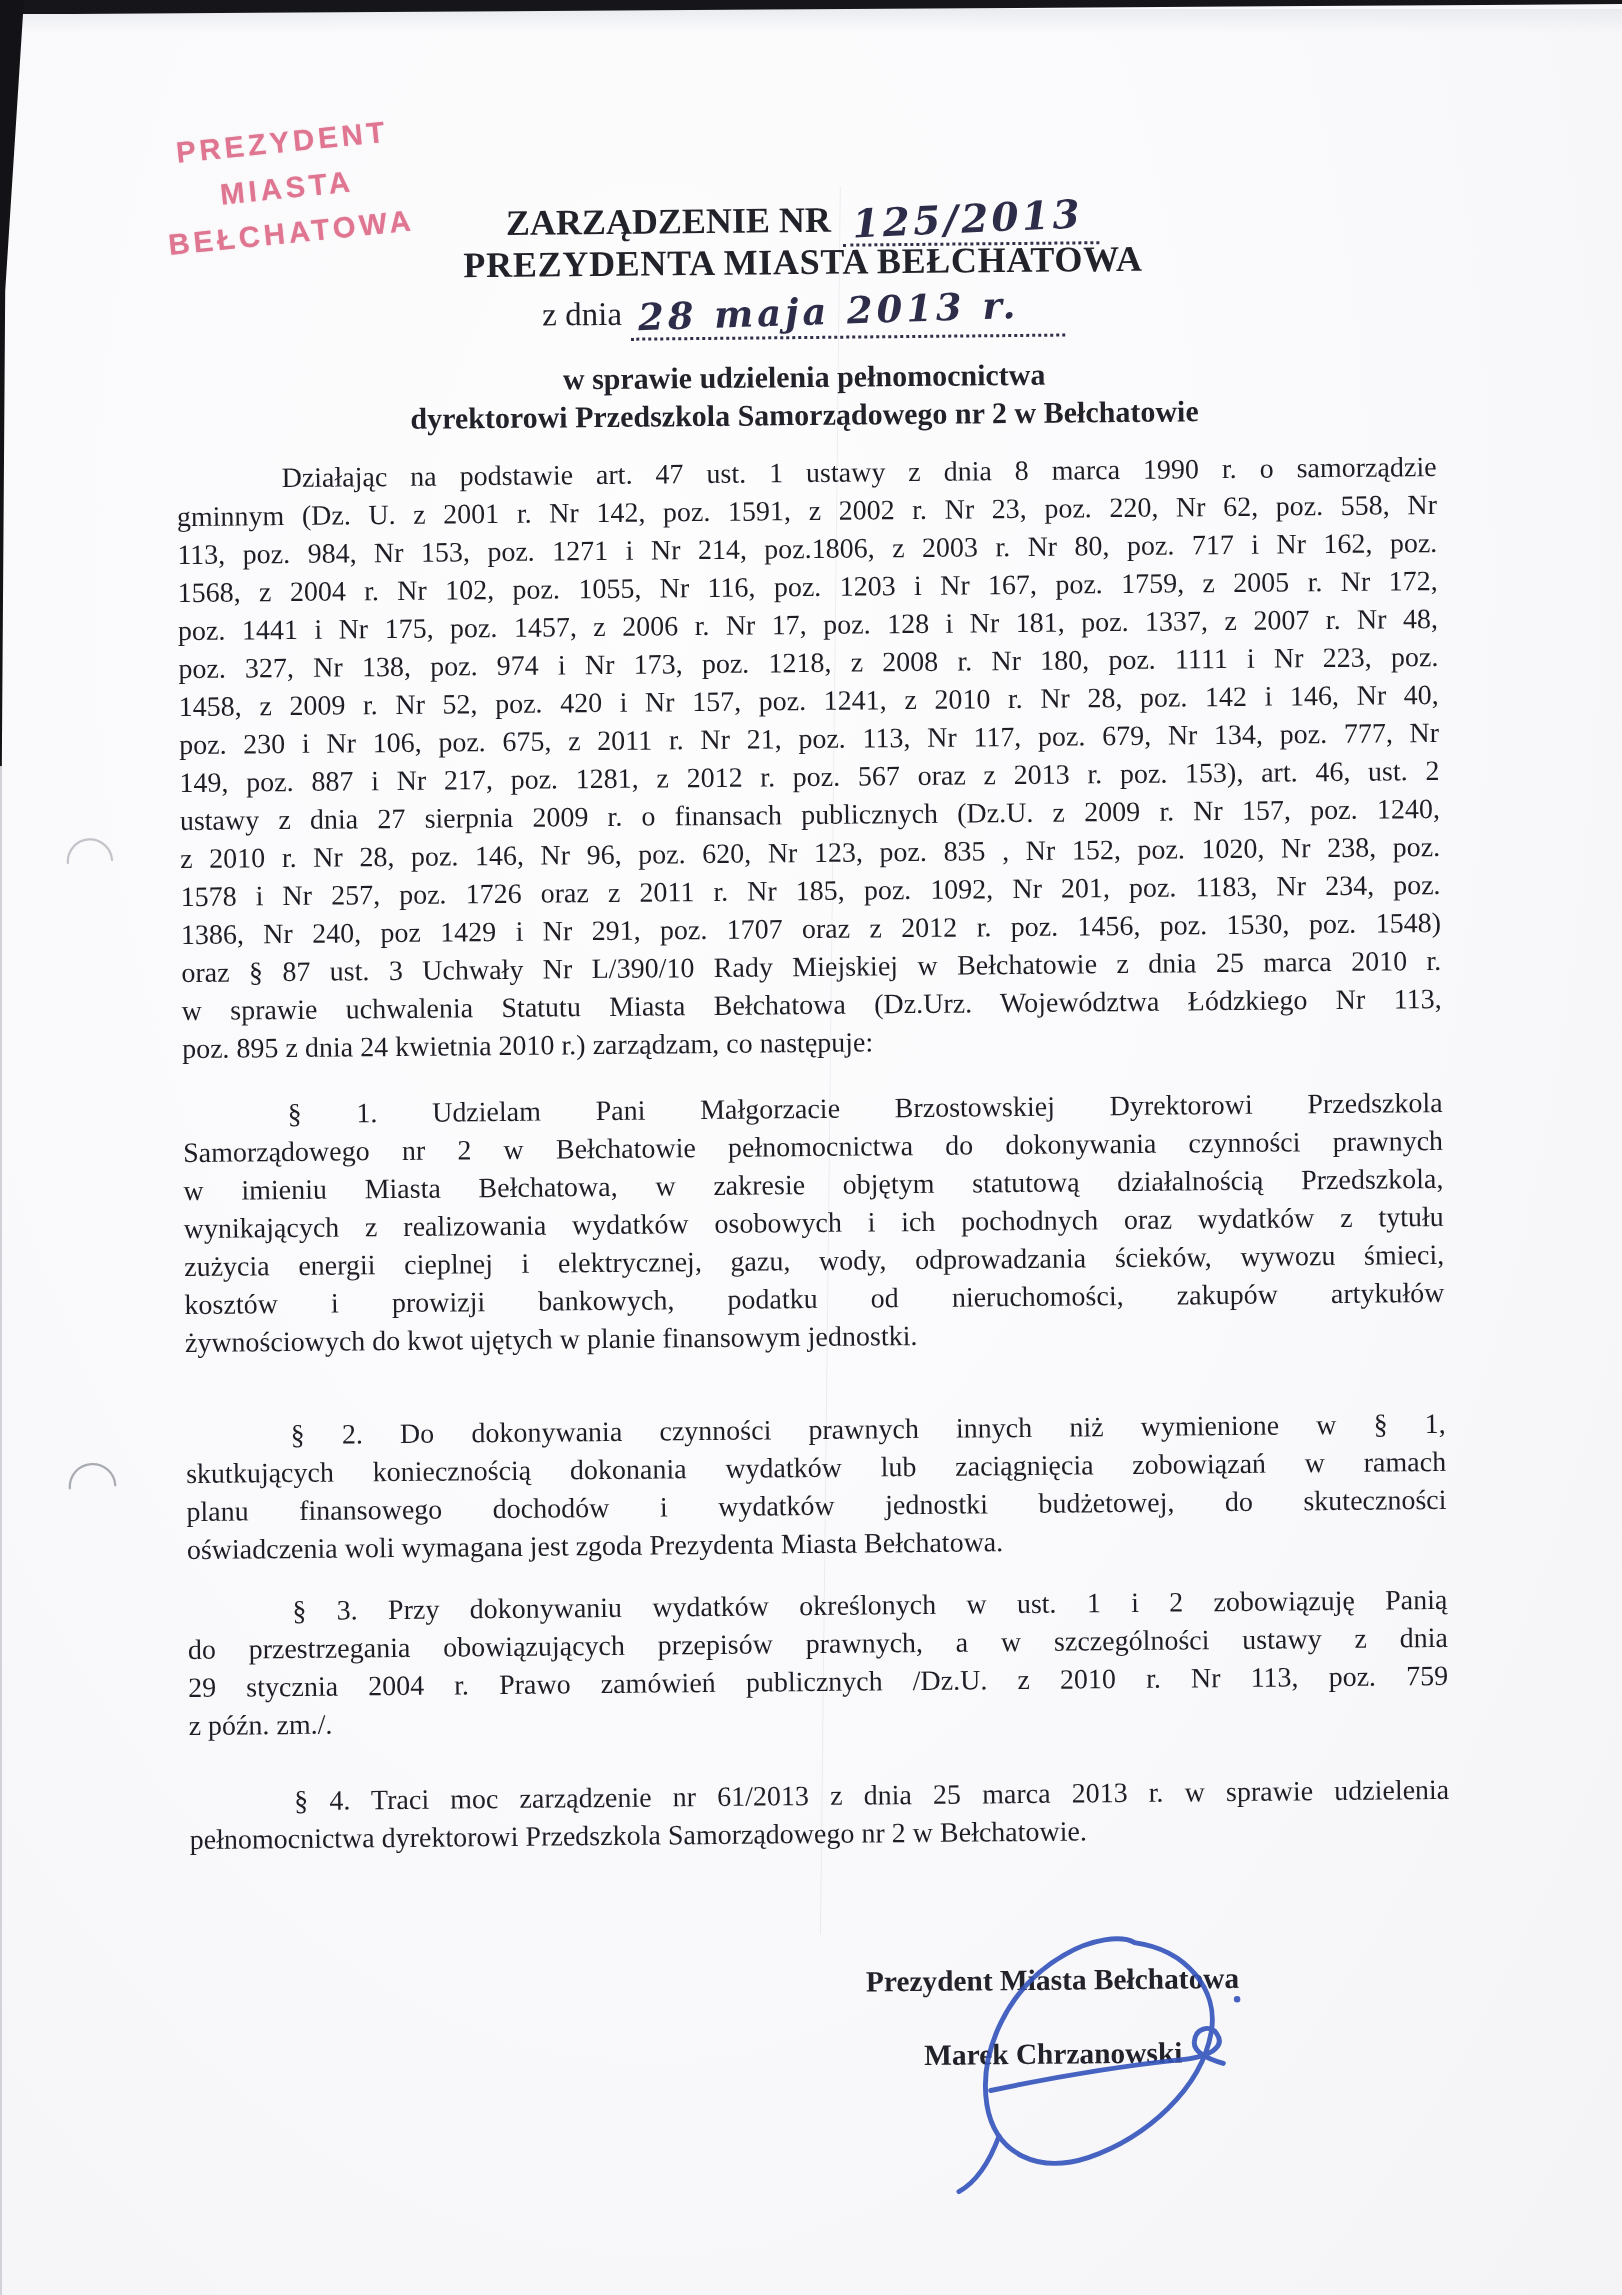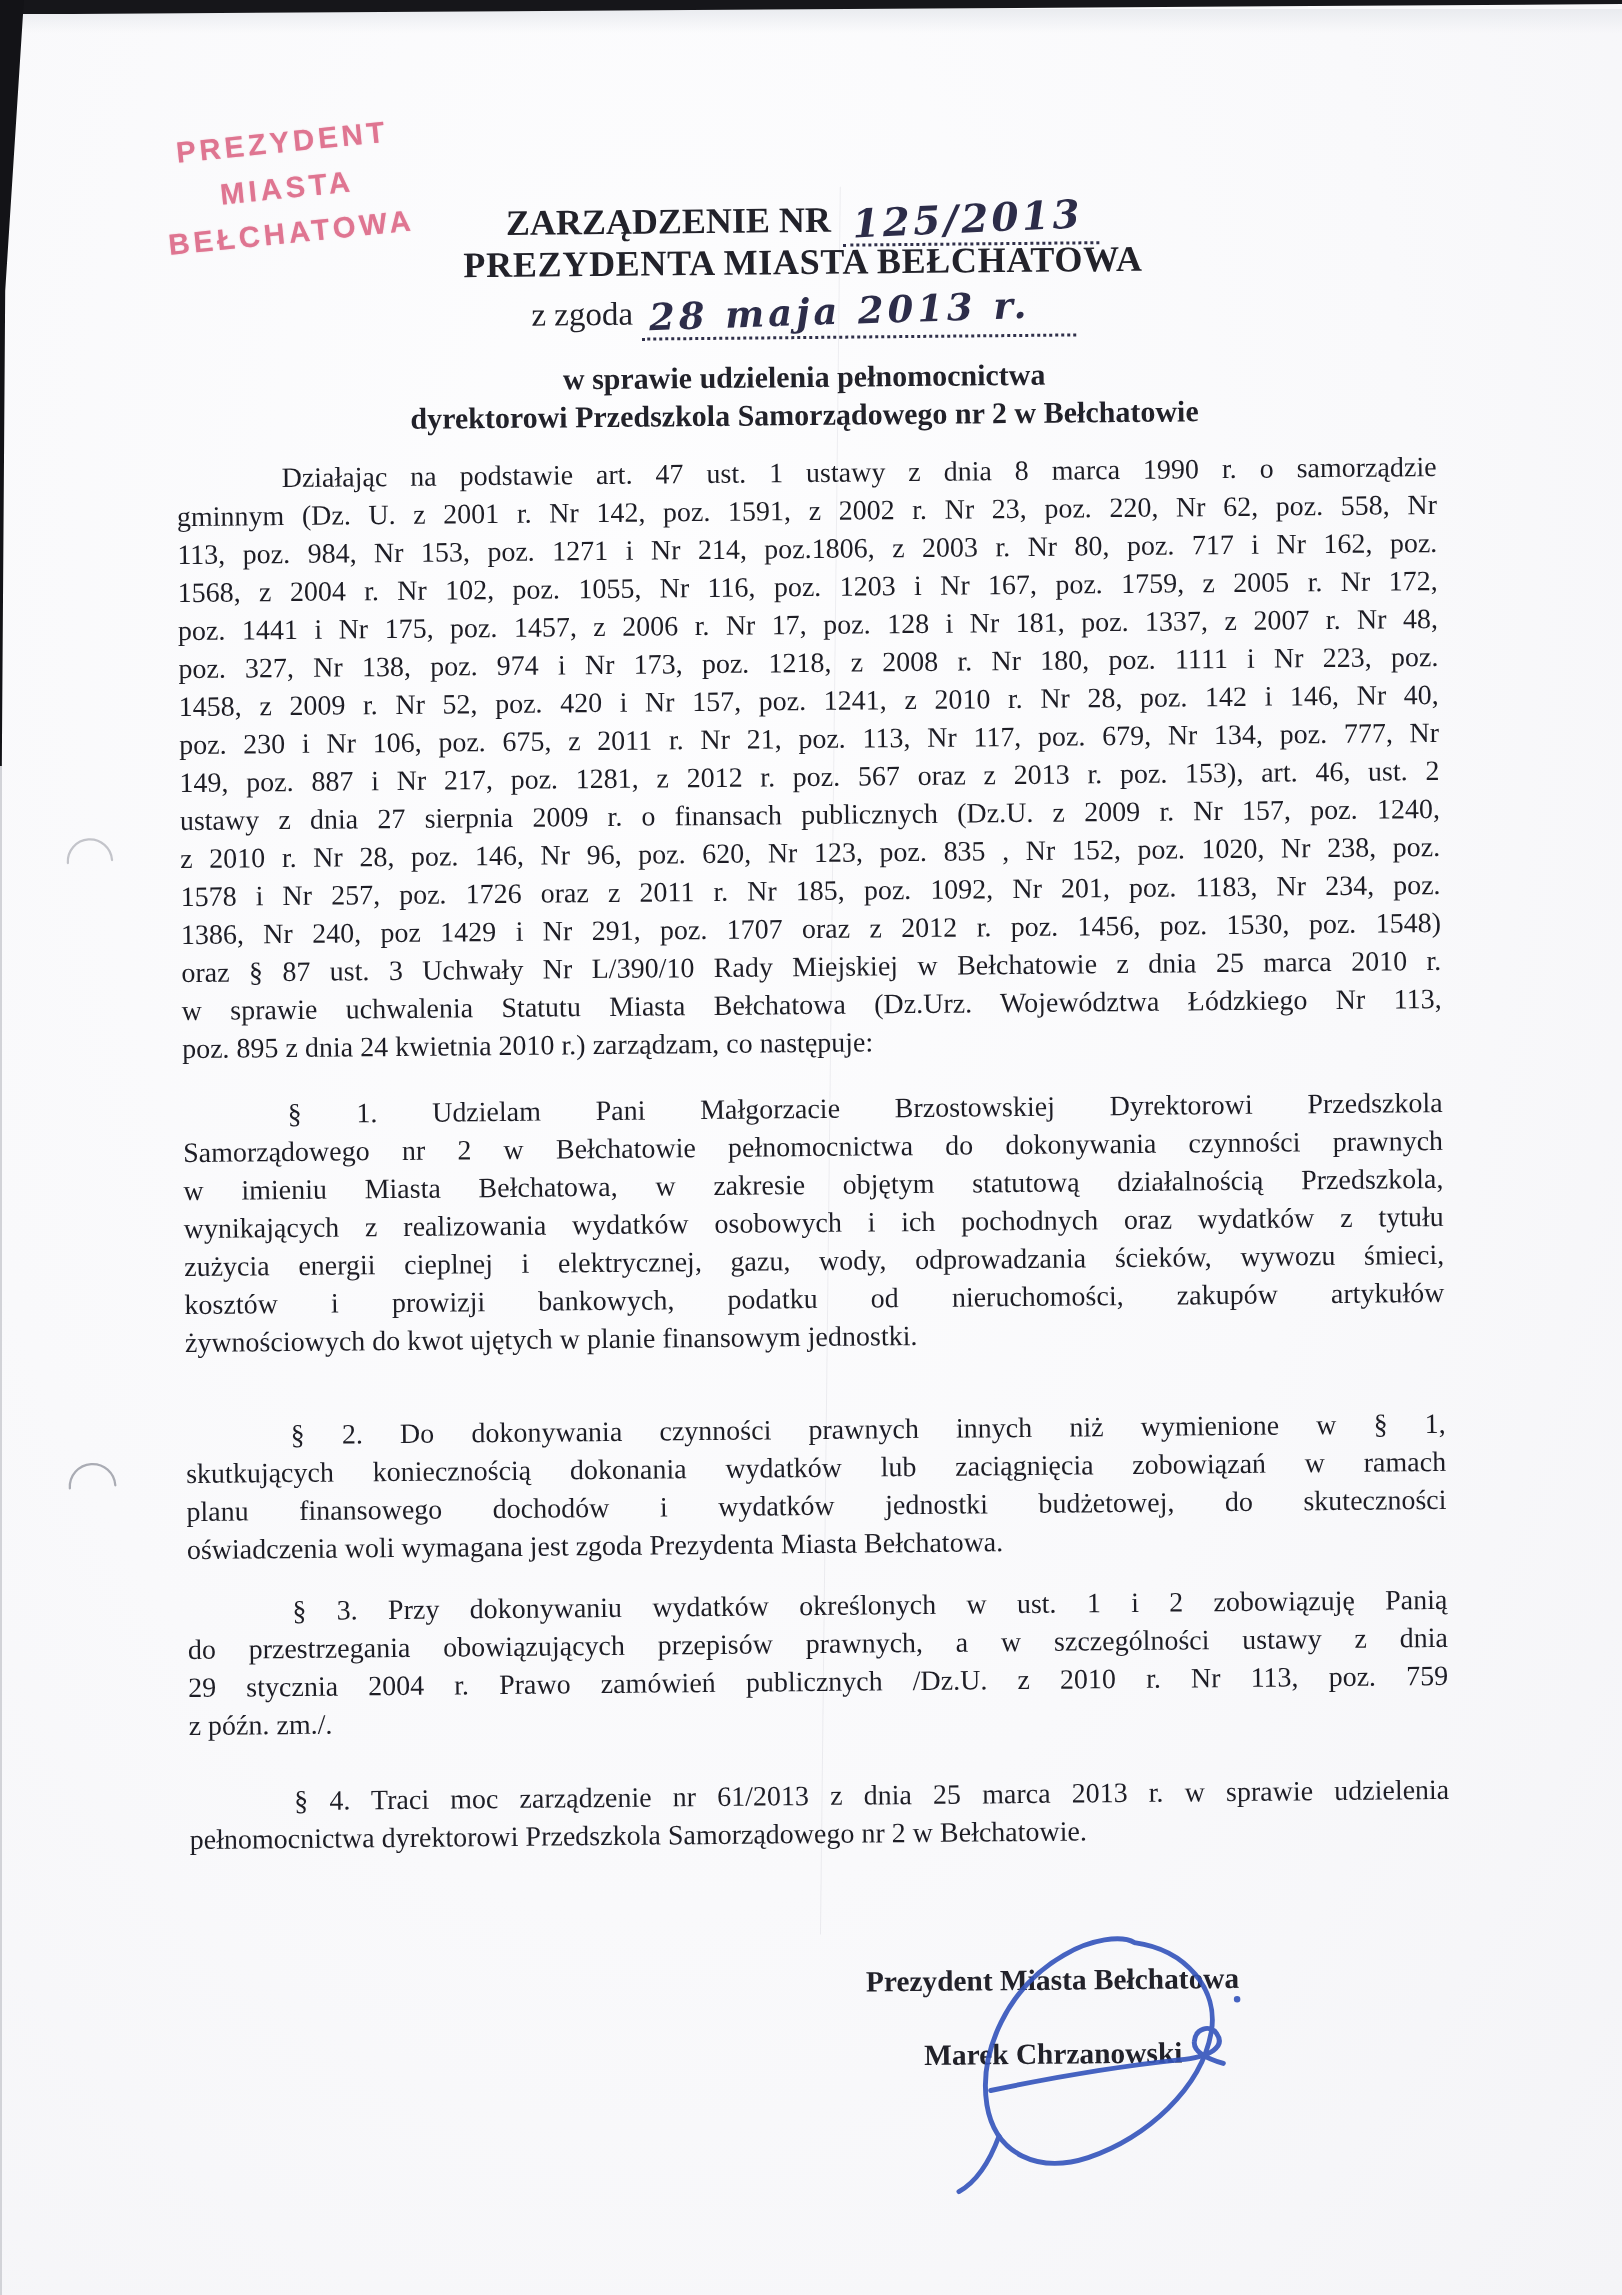--- a/index.html
+++ b/index.html
@@ -97,21 +97,21 @@
     </div>
 
     <div class="center-line t-number">
       <span>ZARZĄDZENIE NR</span>
       <span class="fill fill-number"><span class="hand hand-number">125/2013</span></span>
     </div>
 
     <div class="center-line t-issuer">PREZYDENTA MIASTA BEŁCHATOWA</div>
 
     <div class="center-line t-date">
-      <span>z zgoda</span>
+      <span>z dnia</span>
       <span class="fill fill-date"><span class="hand hand-date">28  maja  2013 r.</span></span>
     </div>
 
     <div class="center-line t-sub1">w sprawie udzielenia pełnomocnictwa</div>
     <div class="center-line t-sub2">dyrektorowi Przedszkola Samorządowego nr 2 w Bełchatowie</div>
 
     <div class="para para-intro">
         <div class="bline first">Działając na podstawie art. 47 ust. 1 ustawy z dnia 8 marca 1990 r. o samorządzie</div>
         <div class="bline">gminnym (Dz. U. z 2001 r. Nr 142, poz. 1591, z 2002 r. Nr 23, poz. 220, Nr 62, poz. 558, Nr</div>
         <div class="bline">113, poz. 984, Nr 153, poz. 1271 i Nr 214, poz.1806, z 2003 r. Nr 80, poz. 717 i Nr 162, poz.</div>

